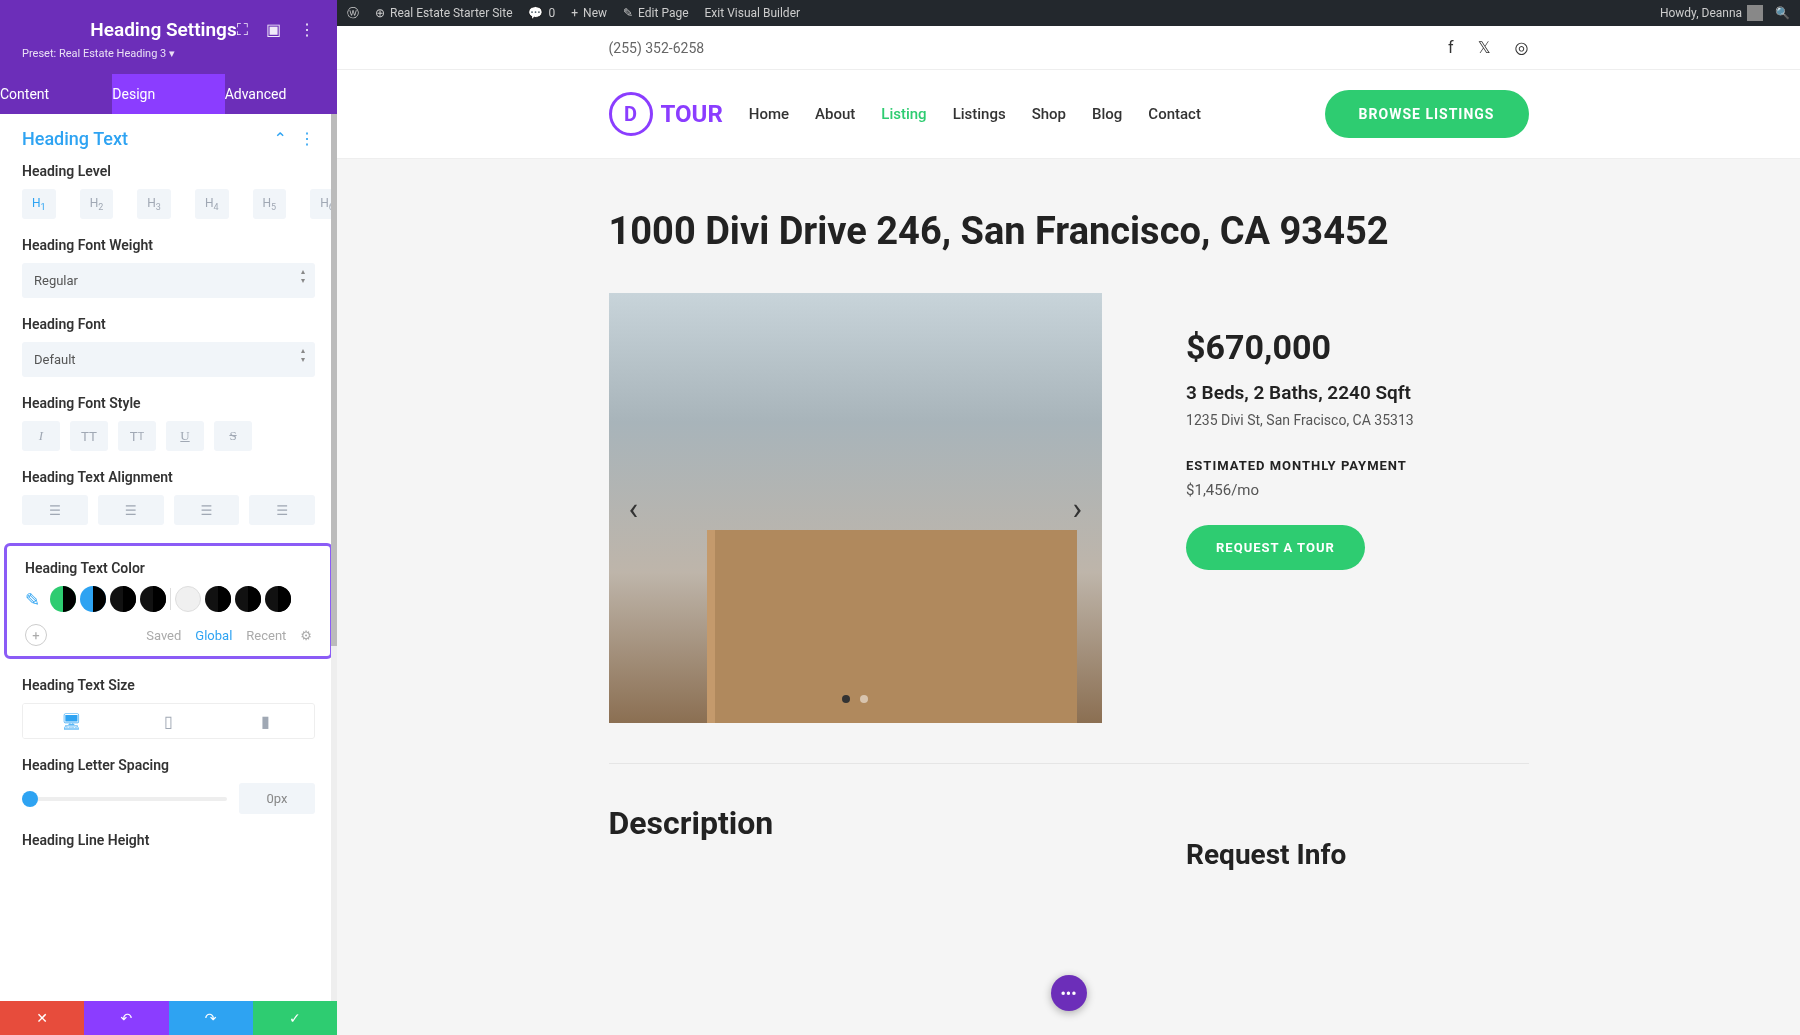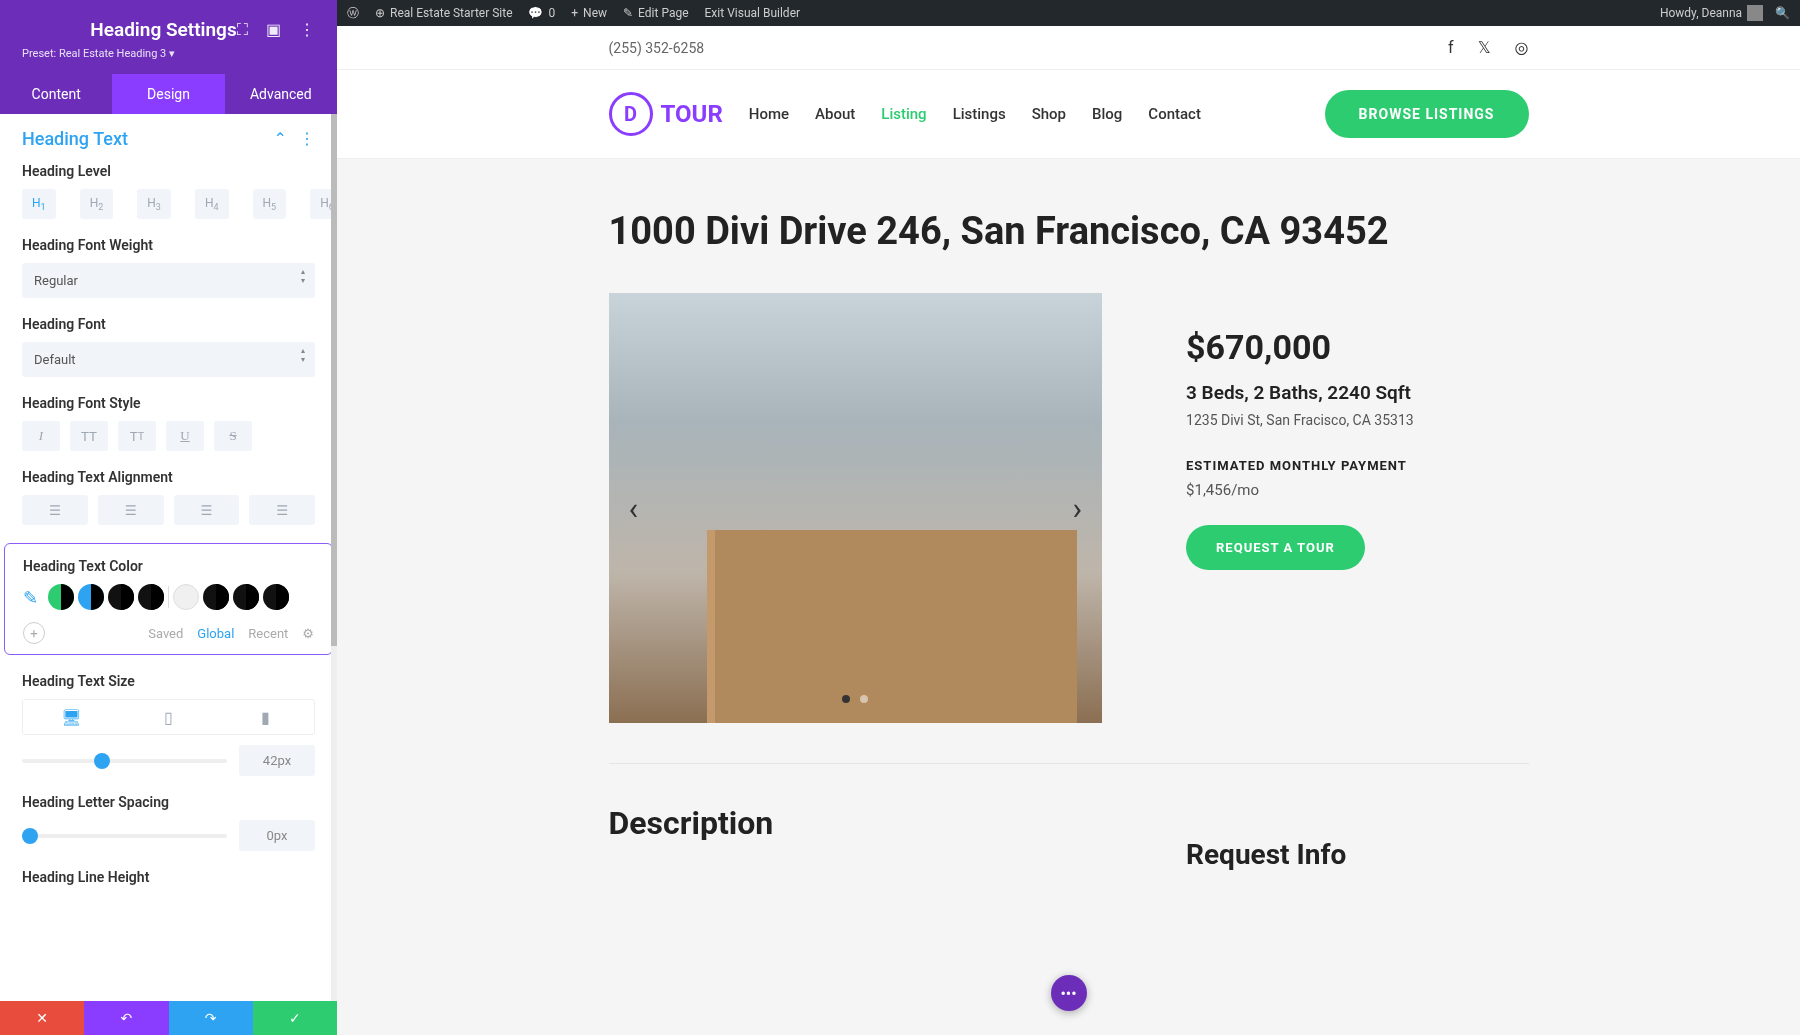--- a/index.html
+++ b/index.html
@@ -5,40 +5,40 @@
 *{margin:0;padding:0;box-sizing:border-box;font-family:-apple-system,BlinkMacSystemFont,"Segoe UI",Roboto,sans-serif}
 body{display:flex;height:100vh;overflow:hidden}
 .sidebar{width:337px;background:#fff;display:flex;flex-direction:column;height:100%}
 .sidebar-header{background:#6c2eb9;color:#fff;padding:18px 22px 14px}
 .sidebar-header-top{display:flex;justify-content:flex-end;align-items:center}
 .sidebar-title{font-size:19px;font-weight:600}
 .sidebar-icons{display:flex;gap:18px}
 .sidebar-icons span{cursor:pointer;opacity:.9}
 .preset{font-size:11px;opacity:.85;margin-top:6px}
 .tabs{display:flex;background:#6c2eb9}
-.tab{flex:1;text-align:center;padding:12px 0;color:#fff;font-size:14px;cursor:pointer}
+.tab{flex:1;text-align:left;padding:12px 0;color:#fff;font-size:14px;cursor:pointer}
 .tab.active{background:#8b3dff}
 .sidebar-scroll{flex:1;overflow-y:auto;padding:14px 22px 10px}
 .section-header{display:flex;justify-content:space-between;align-items:center;margin-bottom:14px}
 .section-title{color:#2ea3f2;font-size:18px;font-weight:500}
 .section-icons{color:#2ea3f2;display:flex;gap:12px;align-items:center}
 .field-label{font-size:14px;font-weight:600;color:#333;margin-bottom:10px}
 .field{margin-bottom:18px}
 .heading-levels{display:flex;gap:24px}
 .hl-btn{background:#f1f5f9;border:none;padding:7px 10px;font-size:12px;color:#a0a8b4;cursor:pointer;border-radius:3px}
 .hl-btn.active{color:#2ea3f2}
 .hl-btn sub{font-size:9px}
 .select{width:100%;background:#f1f5f9;border:none;padding:10px 12px;font-size:13px;color:#555;border-radius:3px;appearance:none;position:relative}
 .select-wrap{position:relative}
 .select-wrap::after{content:"▴\A▾";white-space:pre;position:absolute;right:10px;top:4px;font-size:8px;color:#888;line-height:9px}
 .style-btns{display:flex;gap:10px}
 .style-btn{background:#f1f5f9;border:none;width:38px;height:30px;color:#a0a8b4;cursor:pointer;border-radius:3px;font-size:13px;display:flex;align-items:center;justify-content:center;font-style:italic;font-family:serif}
 .align-btns{display:flex;gap:10px}
 .align-btn{background:#f1f5f9;border:none;flex:1;height:30px;color:#a0a8b4;cursor:pointer;border-radius:3px;display:flex;align-items:center;justify-content:center}
-.color-section{border:1px solid #8b5cf6;border-radius:6px;padding:14px 18px 10px;margin:0 -18px 18px}
+.color-section{border:3px solid #8b5cf6;border-radius:6px;padding:14px 18px 10px;margin:0 -18px 18px}
 .color-row{display:flex;align-items:center;gap:10px;margin-top:8px}
 .eyedrop{color:#2ea3f2;font-size:18px;cursor:pointer}
 .swatches{display:flex;gap:4px;align-items:center}
 .swatch{width:26px;height:26px;border-radius:50%;cursor:pointer;position:relative;overflow:hidden}
 .swatch.half::after{content:"";position:absolute;right:0;top:0;width:50%;height:100%;background:#000}
 .sep{width:1px;height:22px;background:#ddd}
 .color-tabs{display:flex;align-items:center;gap:14px;margin-top:12px;font-size:13px}
 .add-swatch{width:22px;height:22px;border:1px solid #ccc;border-radius:50%;display:flex;align-items:center;justify-content:center;color:#aaa;cursor:pointer;margin-right:auto}
 .ct{color:#aaa;cursor:pointer}
 .ct.active{color:#2ea3f2}
@@ -201,26 +201,20 @@
       </div>
     </div>
 
     <div class="field">
       <div class="field-label">Heading Text Size</div>
       <div class="device-tabs">
         <div class="device-tab active">🖥</div>
         <div class="device-tab">▯</div>
         <div class="device-tab">▮</div>
       </div>
-      <div class="slider-row">
-        <div class="slider-track">
-            <div class="slider-thumb" style="left:35%"></div>
-          </div>
-        <input class="slider-val" value="42px" style="">
-      </div>
     </div>
 
     <div class="field">
       <div class="field-label">Heading Letter Spacing</div>
       <div class="slider-row">
         <div class="slider-track">
             <div class="slider-thumb" style="left:0"></div>
           </div>
         <input class="slider-val" value="0px" style="">
       </div>

